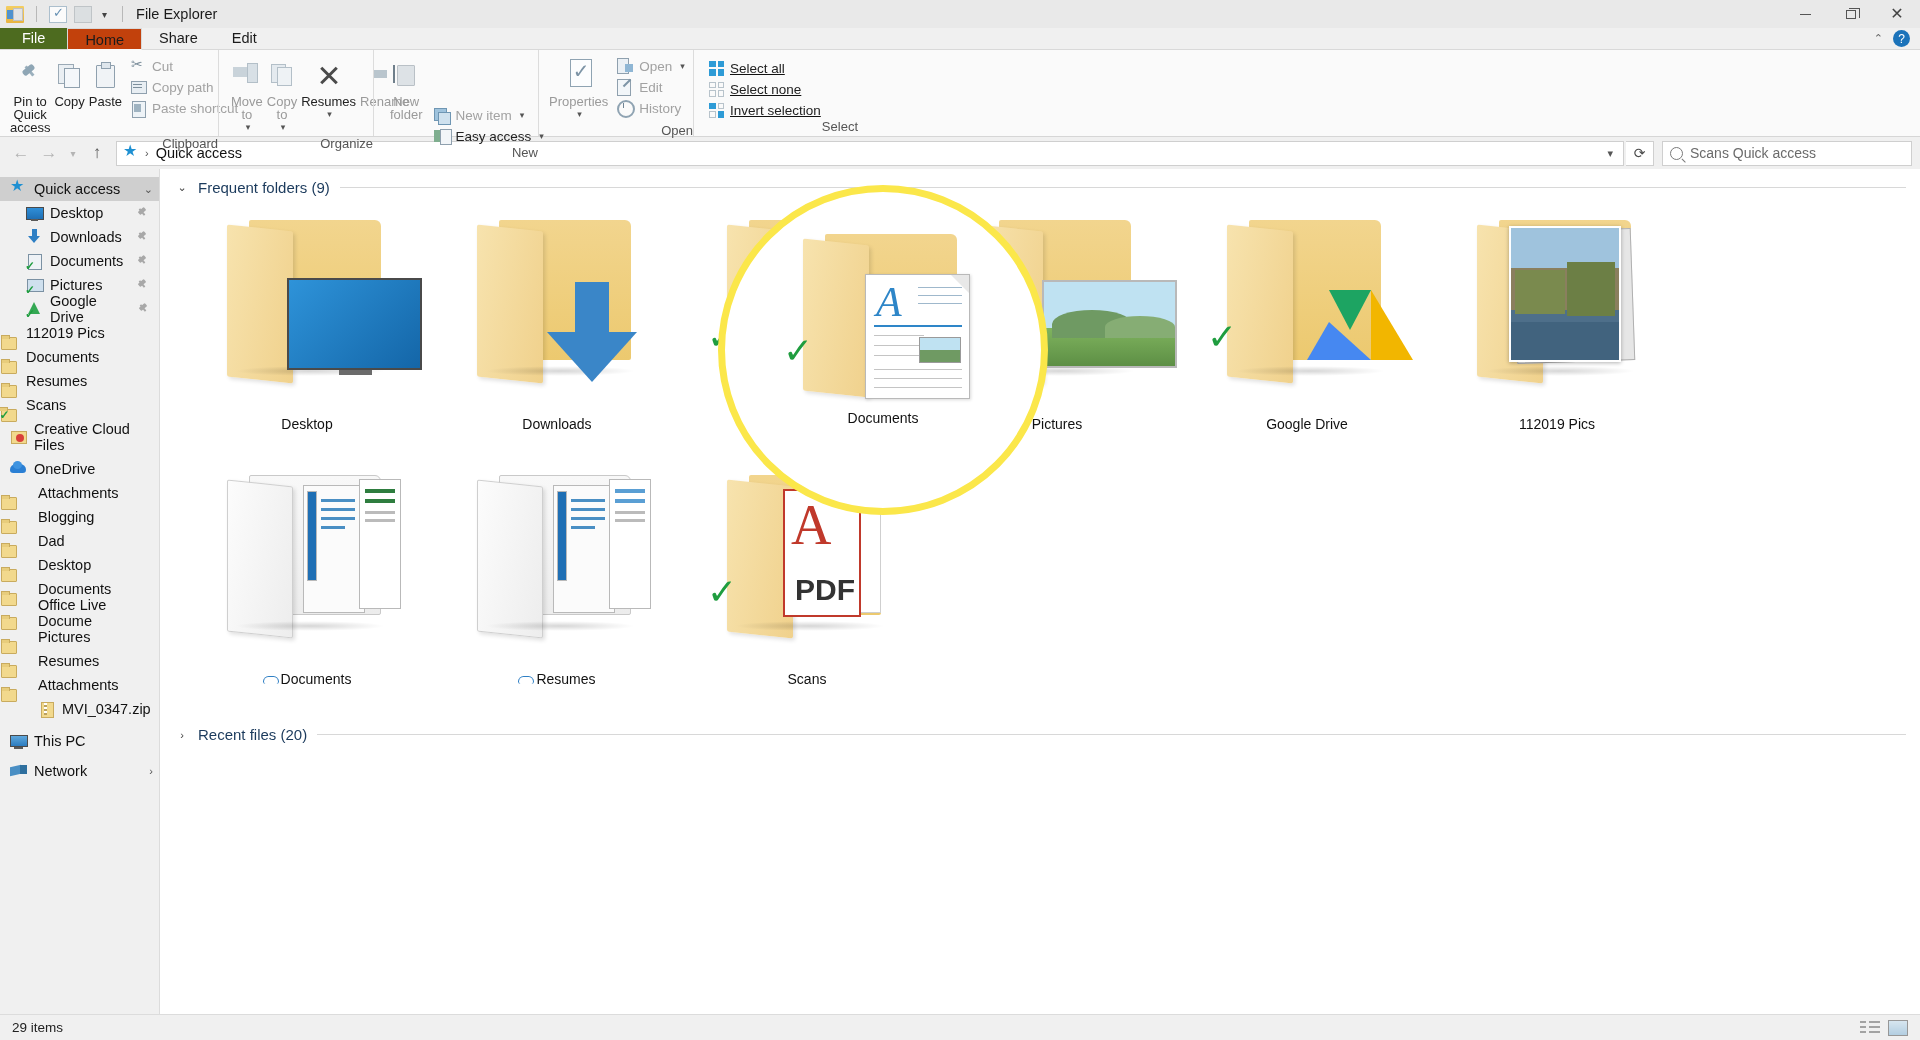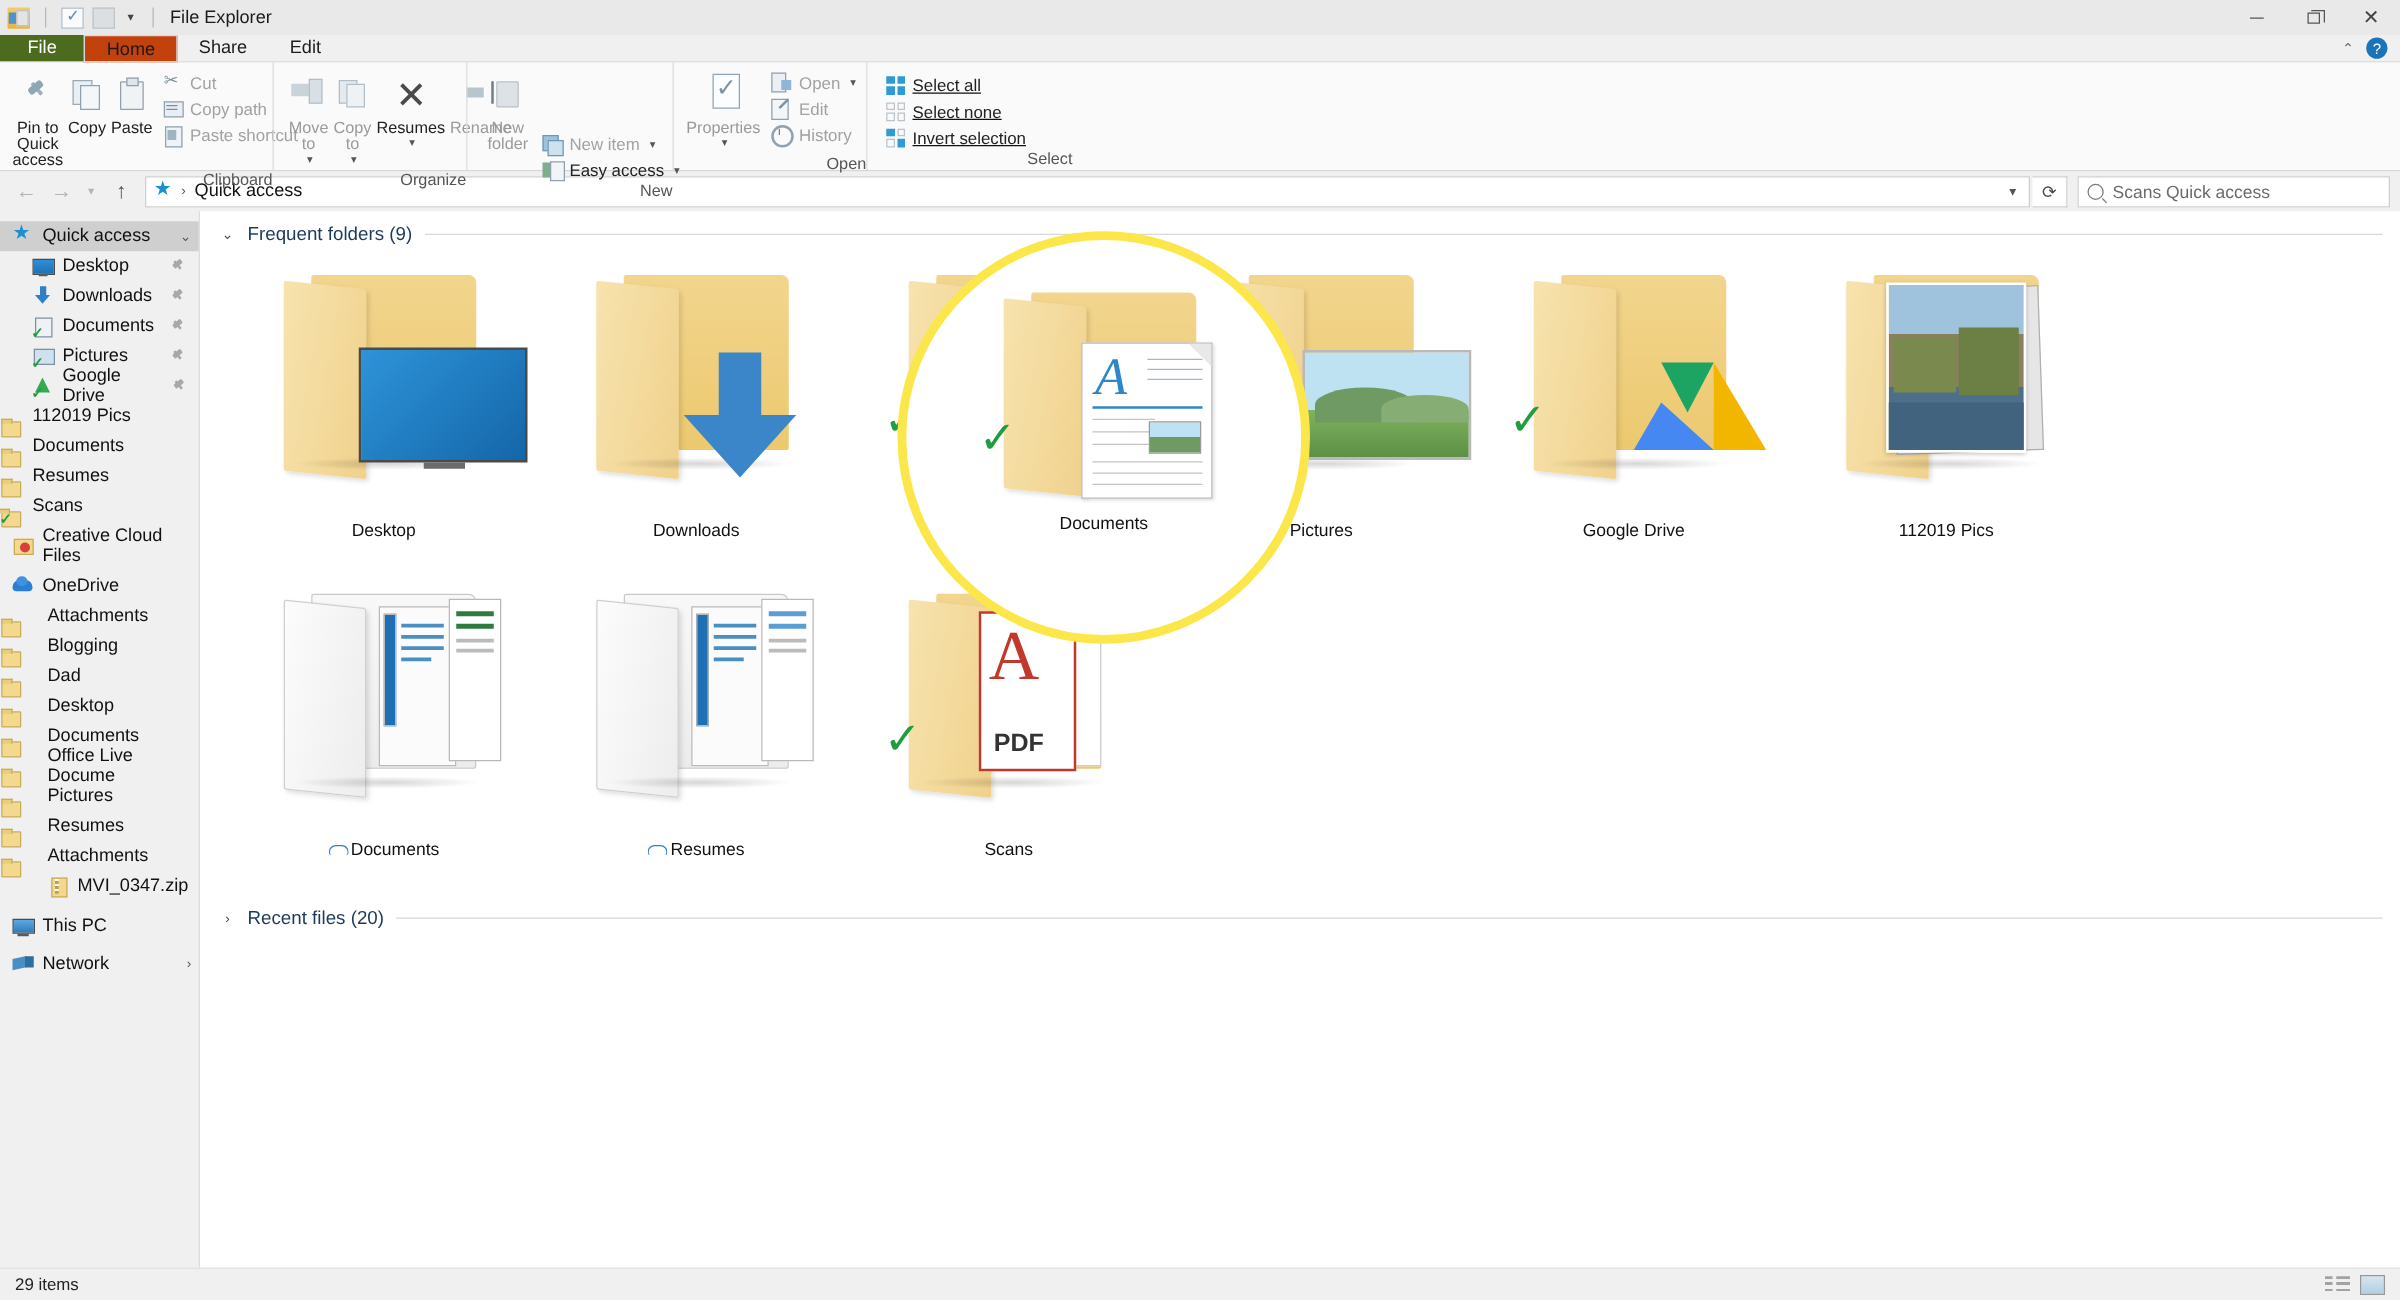--- a/index.html
+++ b/index.html
@@ -893,21 +893,21 @@
       </div>
 
       <div class="tile">
         <div class="art">
           <div class="folder">
             <div class="fold-back"></div>
             <div class="pdf-art">
               <div style="position:absolute;left:28px;top:0;width:74px;height:132px;background:#fff;border:1px solid #cfcfcf;"></div>
               <div style="position:absolute;left:4px;top:8px;width:78px;height:128px;background:#fff;border:2px solid #c0392b;"></div>
               <div style="position:absolute;left:12px;top:16px;font-family:'Liberation Serif',serif;font-size:56px;color:#c0392b;line-height:56px;">A</div>
-              <div style="position:absolute;left:16px;bottom:14px;font-size:20px;font-weight:bold;color:#333;font-family:'Liberation Sans',sans-serif;">PDF</div>
+              <div style="position:absolute;left:16px;bottom:14px;font-size:30px;font-weight:bold;color:#333;font-family:'Liberation Sans',sans-serif;">PDF</div>
             </div>
             <div class="fold-front"></div>
             <div class="shadow-el"></div>
             <div class="check"></div>
           </div>
         </div>
         <div class="nm">
           <span>Scans</span>
         </div>
       </div>

